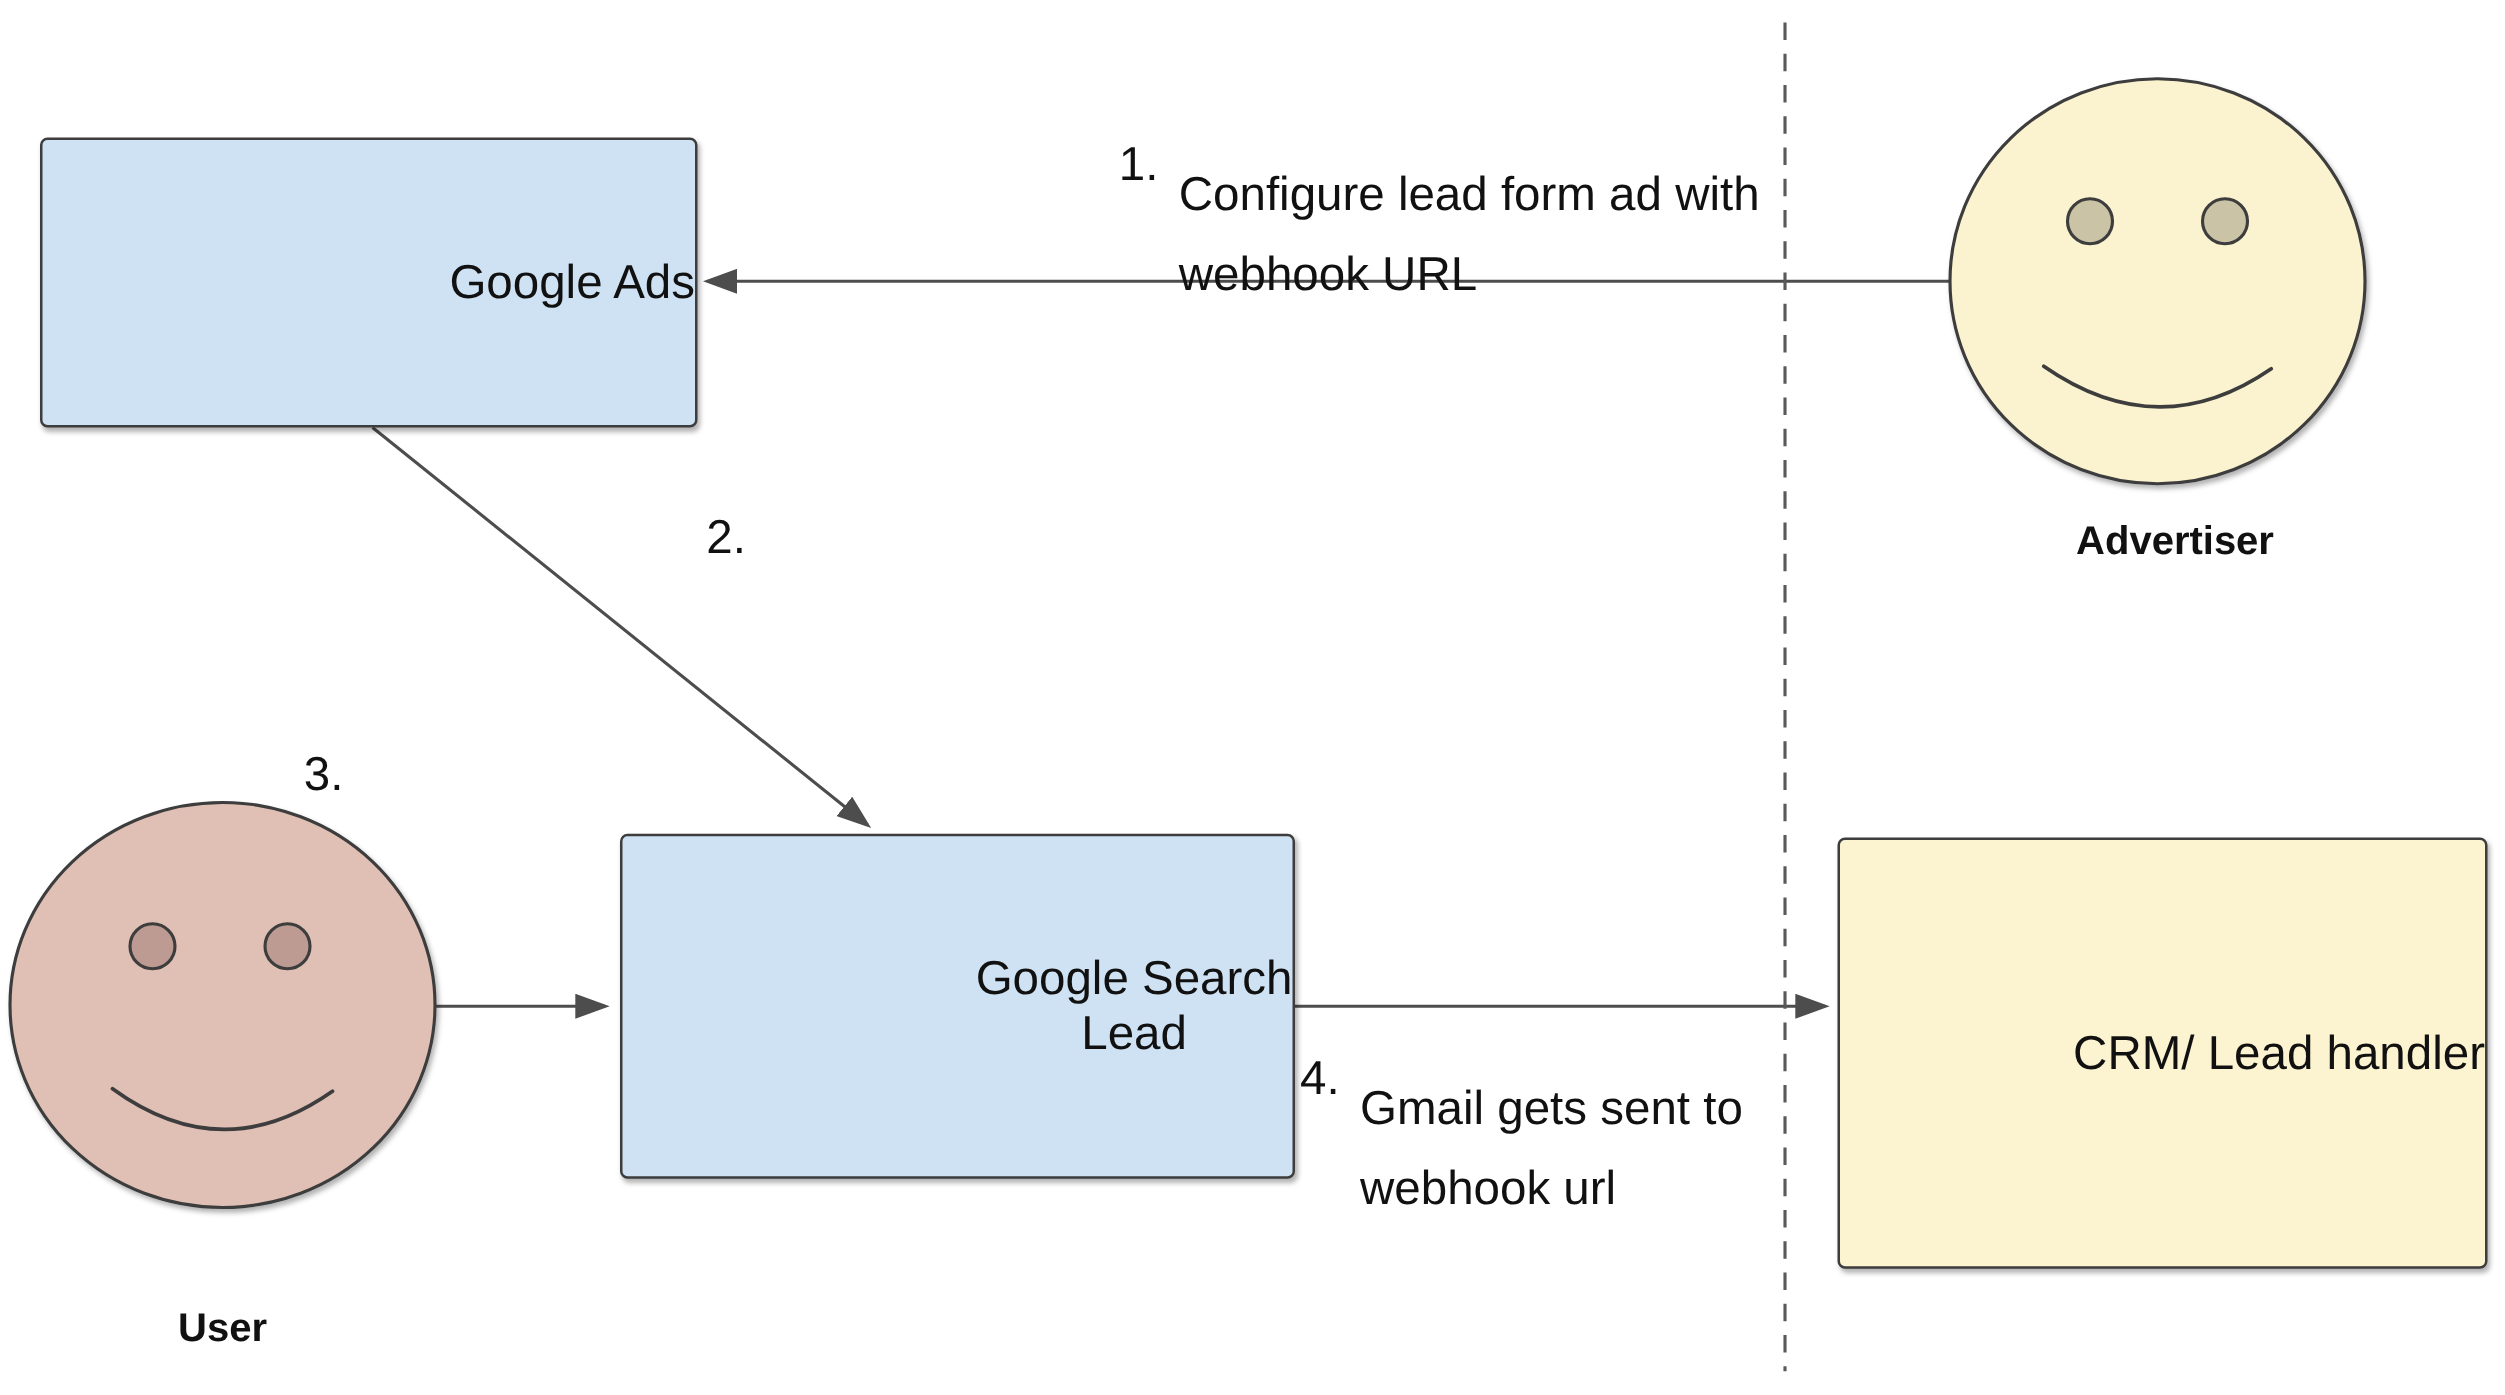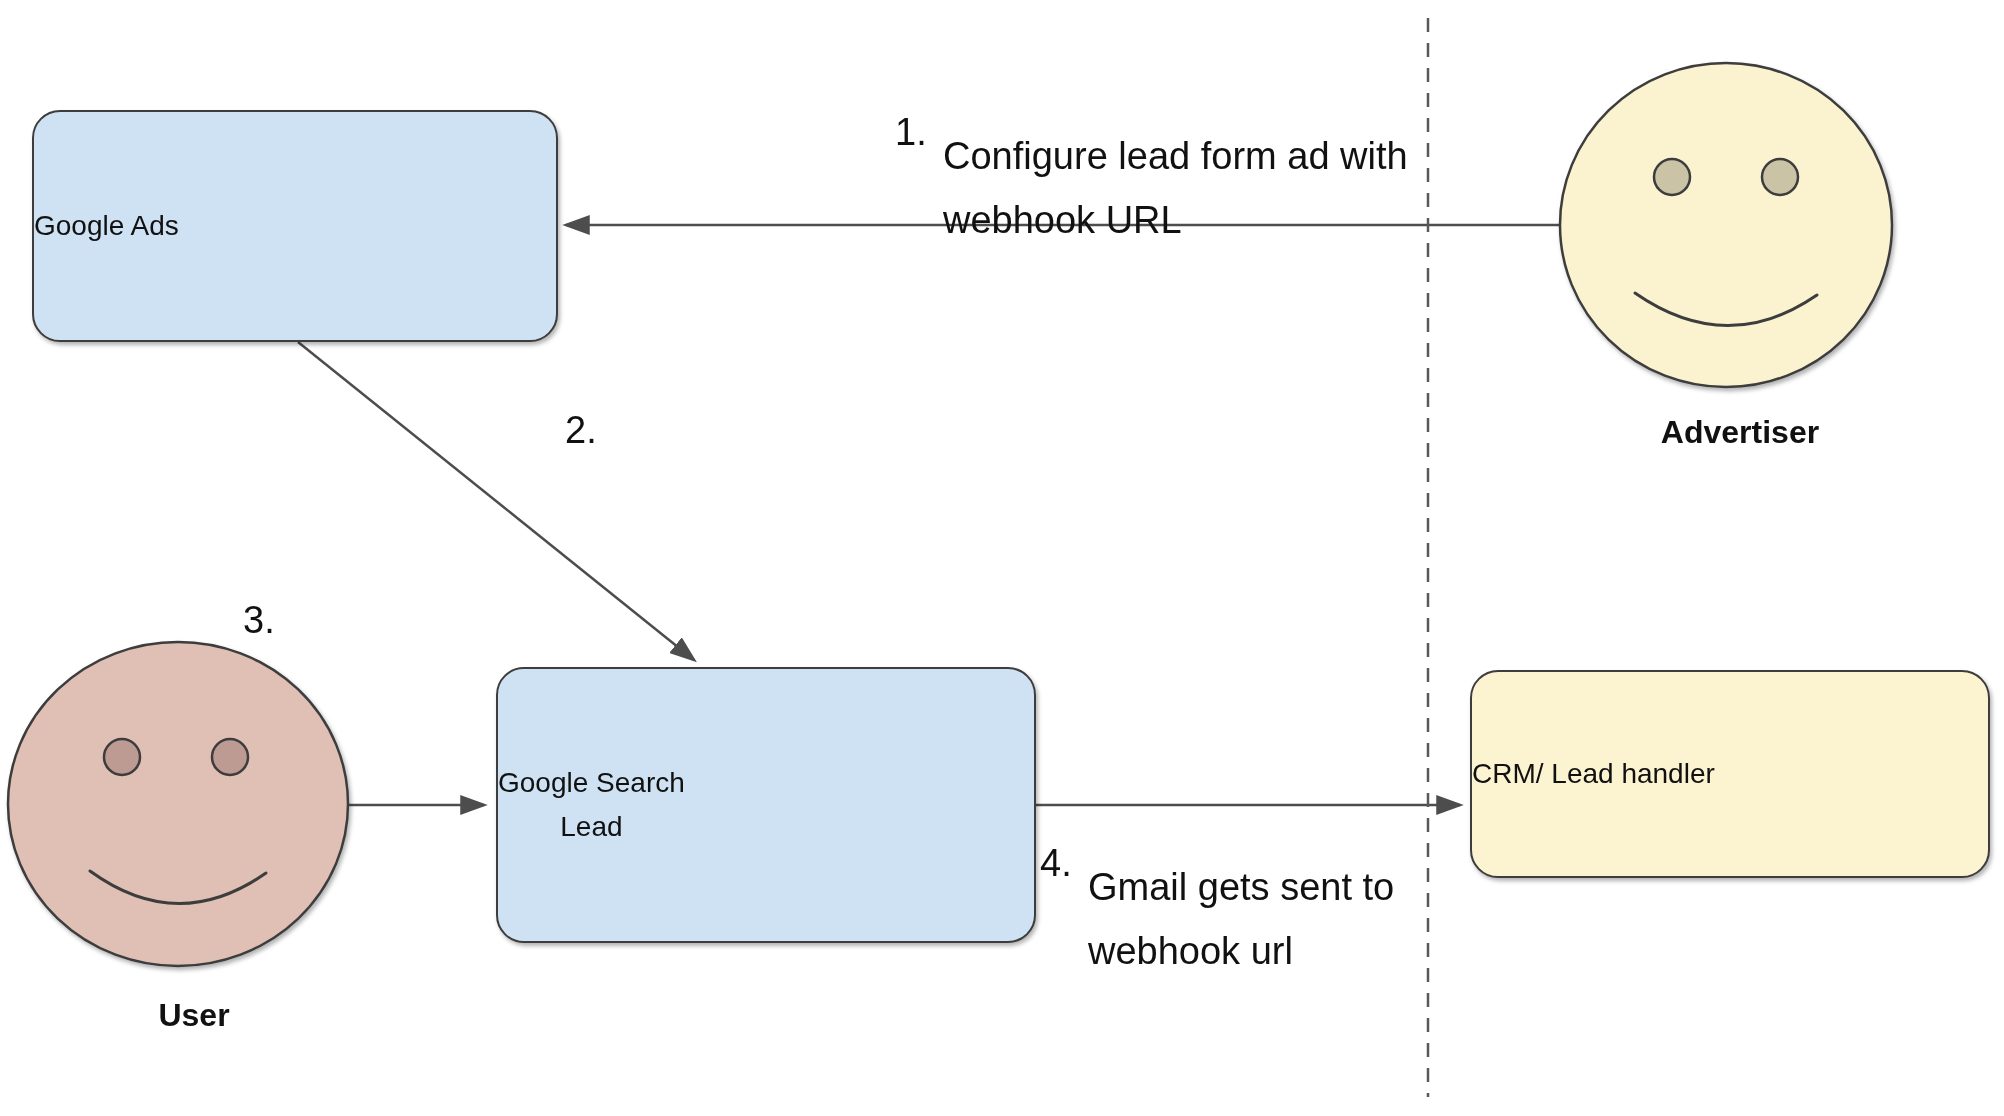--- a/index.html
+++ b/index.html
@@ -9,32 +9,32 @@
     background:#ffffff;
     font-family:"Liberation Sans", sans-serif;
     color:#111111;
     overflow:hidden;
   }
   svg.layer { position:absolute; left:0; top:0; width:2004px; height:1116px; }
 
   
   .node {
     position:absolute;
-    display:flex; align-items:center; justify-content:flex-start;
+    display:flex; align-items:center; justify-content:flex-end;
     text-align:center;
-    font-size:28px; line-height:44px;
+    font-size:38px; line-height:44px;
     border:2.5px solid #3d3d3d;
-    border-radius:28px;
+    border-radius:6px;
     box-shadow:2px 3px 4px rgba(0,0,0,0.30);
     box-sizing:border-box;
   }
   .node .stack span { display:block; white-space:nowrap; }
   #box-google-ads { left:32px;  top:110px; width:526px; height:232px; background:#cfe2f3; }
   #box-platforms  { left:496px; top:667px; width:540px; height:276px; background:#cfe2f3; }
-  #box-crm        { left:1470px;top:670px; width:520px; height:208px; background:#fcf3d0; }
+  #box-crm        { left:1470px;top:670px; width:520px; height:345px; background:#fcf3d0; }
 
   
   .step {
     position:absolute;
     display:flex; align-items:flex-start;
     font-size:38px; line-height:40px;
   }
   .step .num { width:48px; flex:0 0 auto; }
   .step .txt span { display:block; white-space:nowrap;margin-top:24px; }
   #step1 { left:895px;  top:112px; }
@@ -43,21 +43,21 @@
   #step4 { left:1040px; top:843px; }
 
   
   .actor-label {
     position:absolute;
     transform:translateX(-50%);
     font-size:32px; line-height:40px;
     font-weight:bold;
     white-space:nowrap;
   }
-  #label-user       { left:178px;  top:995px;margin-left:16px; }
+  #label-user       { left:178px;  top:1042px; }
   #label-advertiser { left:1740px; top:412px; }
 </style>
 </head>
 <body>
 
 <div class="canvas">
 
   <svg class="layer" viewBox="0 0 2004 1116" xmlns="http://www.w3.org/2000/svg">
     <defs>
       <marker id="arrow" markerWidth="11" markerHeight="8" refX="9.5" refY="4" orient="auto">

